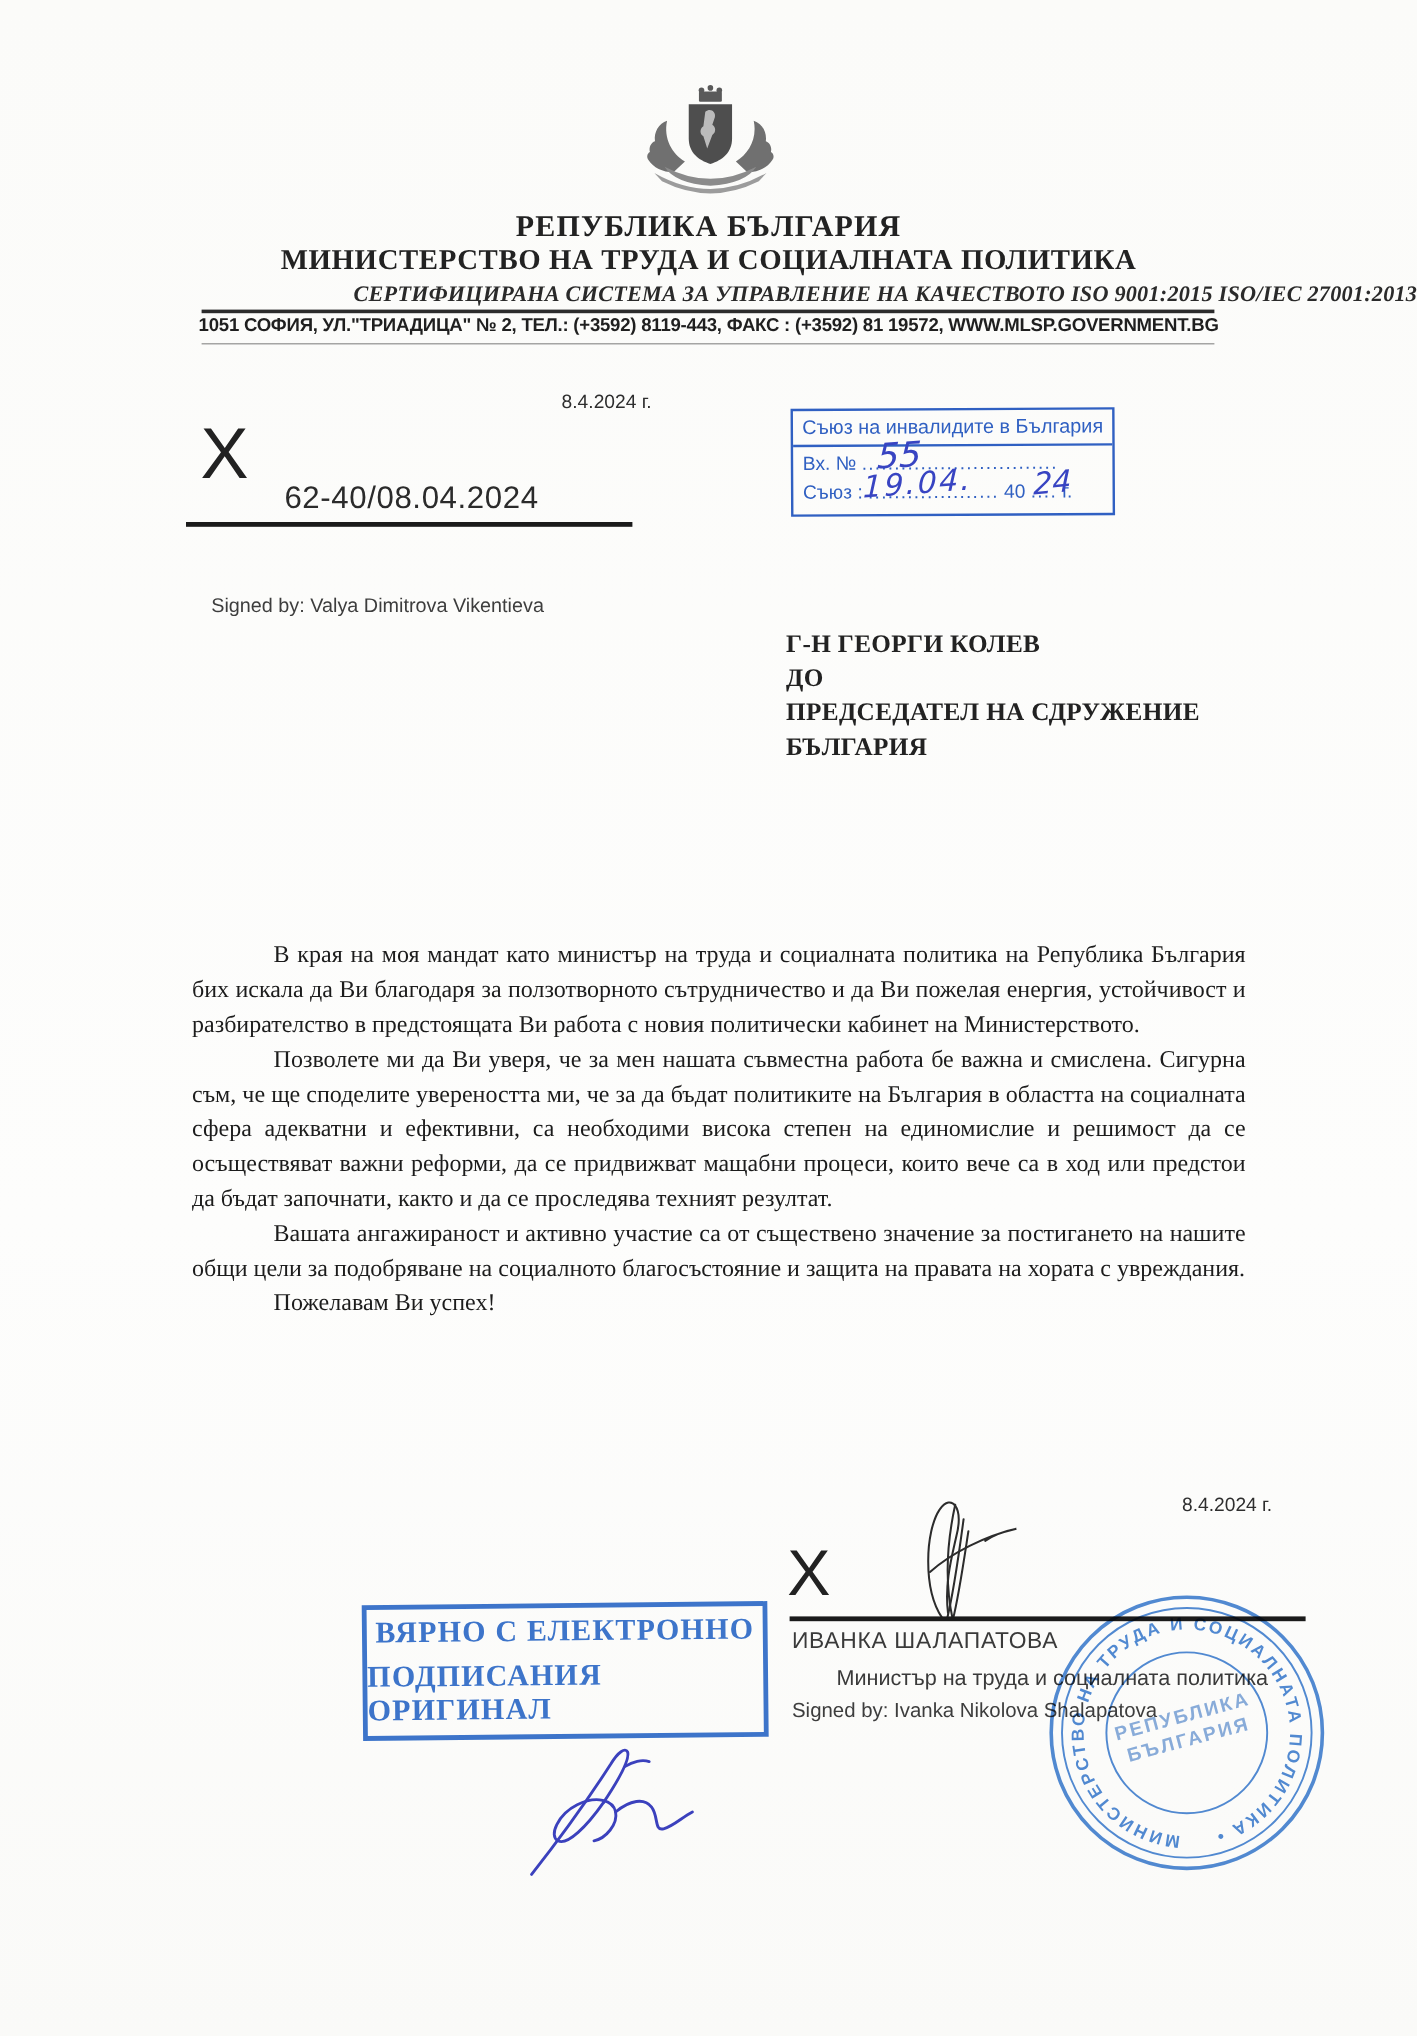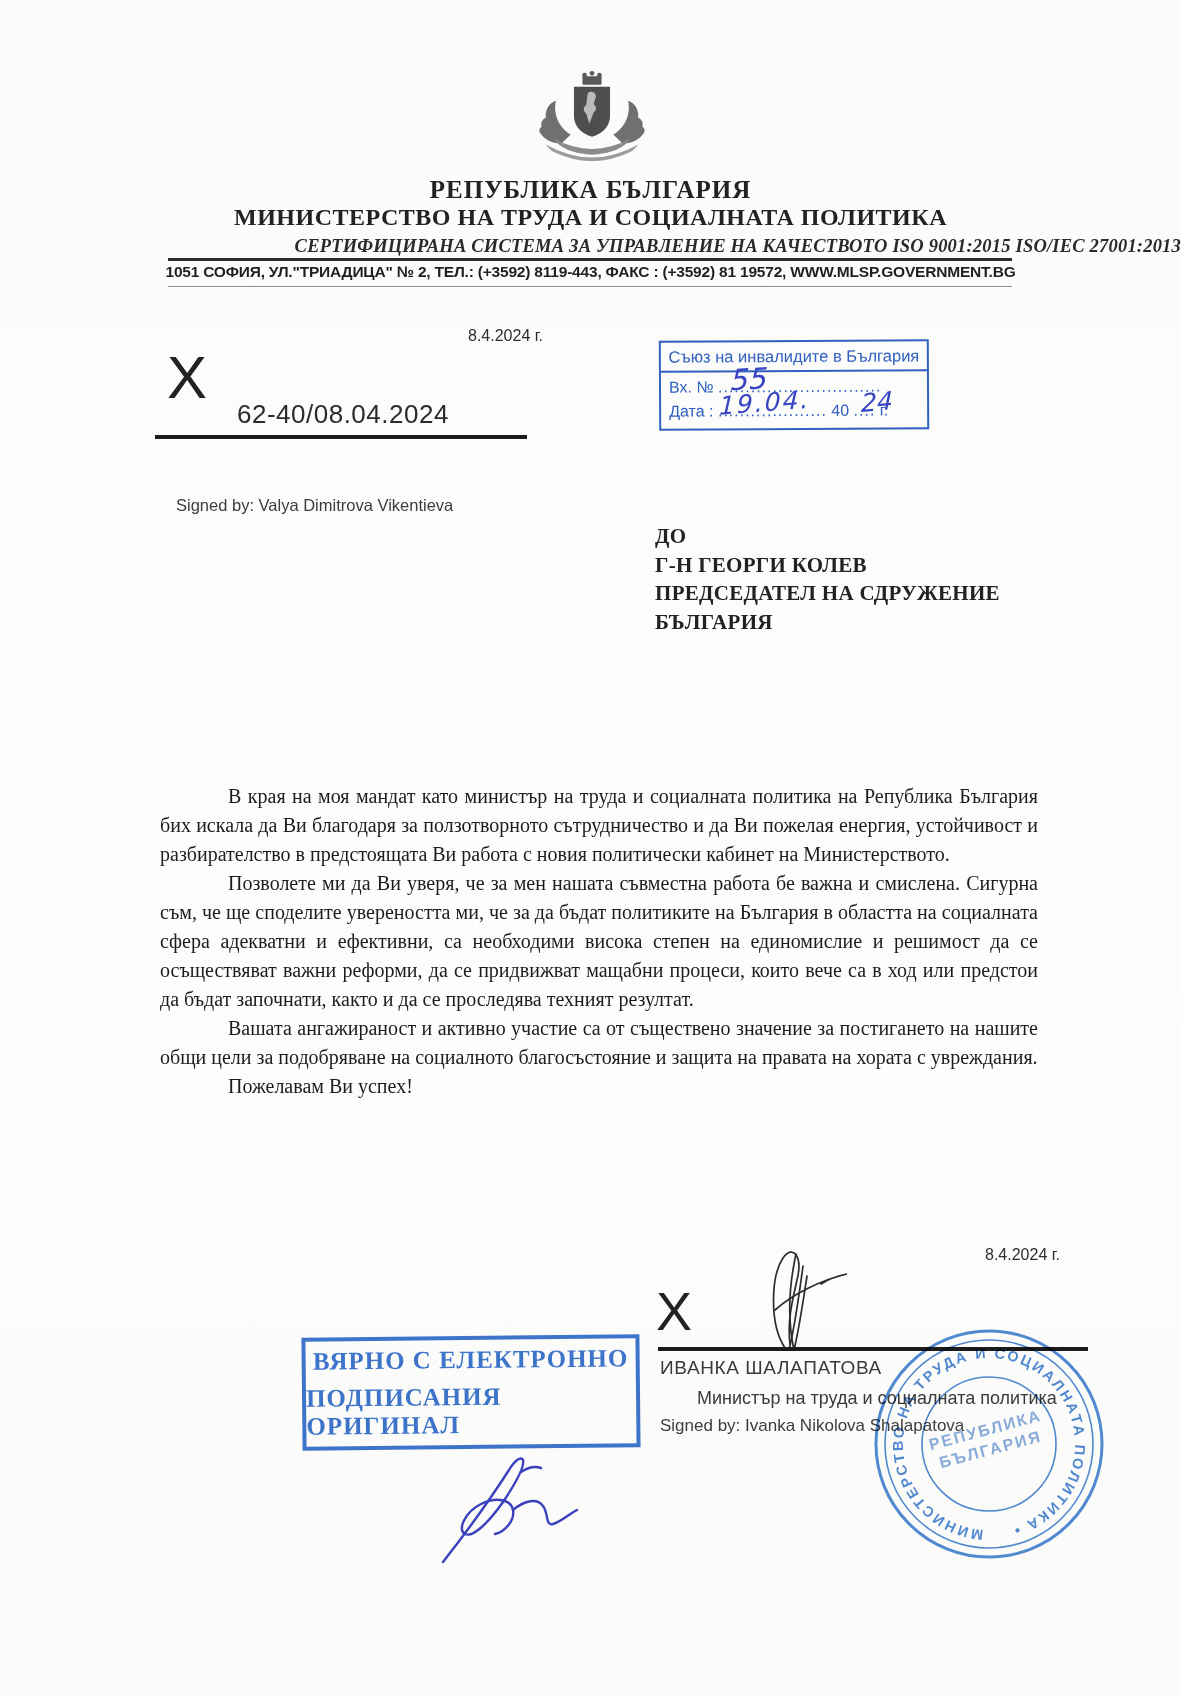--- a/index.html
+++ b/index.html
@@ -125,33 +125,33 @@
   <div class="abs signedby-1">Signed by: Valya Dimitrova Vikentieva</div>
 
   <div class="abs in-stamp">
     <span class="org">Съюз на инвалидите в България</span>
     <div class="row">
       <span>Вх. №</span>
       <span class="dots">..............................</span>
       <span class="hand hand-55">55</span>
     </div>
     <div class="row">
-      <span>Дата :</span>
+      <span>Съюз :</span>
       <span class="dots">....................</span>
       <span>40</span>
       <span class="dots">....</span>
       <span> г.</span>
       <span class="hand hand-1904">19.04.</span>
       <span class="hand hand-24">24</span>
     </div>
   </div>
 
   <div class="abs recipient">
+    <div>Г-Н ГЕОРГИ КОЛЕВ</div>
     <div>ДО</div>
-    <div>Г-Н ГЕОРГИ КОЛЕВ</div>
     <div>ПРЕДСЕДАТЕЛ НА СДРУЖЕНИЕ</div>
     <div>БЪЛГАРИЯ</div>
   </div>
 
   <div class="abs body-text">
     <p>В края на моя мандат като министър на труда и социалната политика на Република България бих искала да Ви благодаря за ползотворното сътрудничество и да Ви пожелая енергия, устойчивост и разбирателство в предстоящата Ви работа с новия политически кабинет на Министерството.</p>
     <p>Позволете ми да Ви уверя, че за мен нашата съвместна работа бе важна и смислена. Сигурна съм, че ще споделите увереността ми, че за да бъдат политиките на България в областта на социалната сфера адекватни и ефективни, са необходими висока степен на единомислие и решимост да се осъществяват важни реформи, да се придвижват мащабни процеси, които вече са в ход или предстои да бъдат започнати, както и да се проследява техният резултат.</p>
     <p>Вашата ангажираност и активно участие са от съществено значение за постигането на нашите общи цели за подобряване на социалното благосъстояние и защита на правата на хората с увреждания.</p>
     <p class="closing">Пожелавам Ви успех!</p>
   </div>

